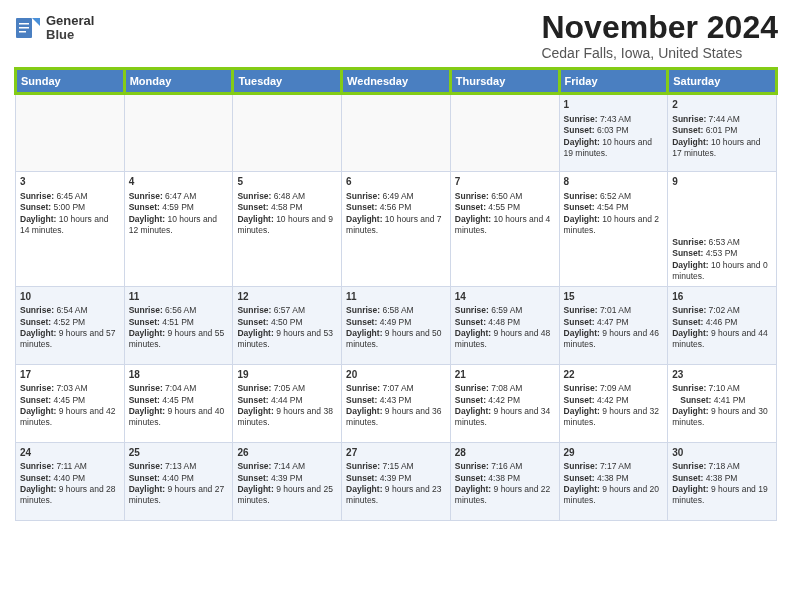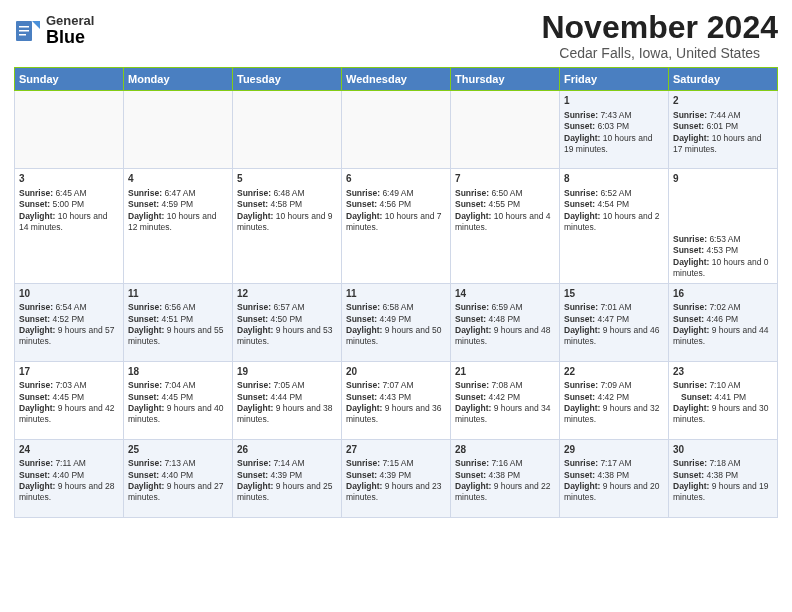--- a/index.html
+++ b/index.html
@@ -31,30 +31,30 @@
       display: flex;
       flex-direction: column;
       line-height: 1.1;
     }
     .logo-general {
       font-size: 13px;
       font-weight: bold;
       color: #333;
     }
     .logo-blue {
-      font-size: 18px;
-      font-weight: bold;
-      color: #000000;
+      font-size: 13px;
+      font-weight: bold;
+      color: #404040;
     }
     .logo-icon {
       width: 28px;
       height: 28px;
     }
     .title-area {
-      text-align: center;
+      text-align: left;
       margin-left: 40px;
     }
     .main-title {
       font-size: 32px;
       font-weight: bold;
       color: #222;
       line-height: 1.1;
     }
     .subtitle {
       font-size: 14px;
@@ -67,21 +67,21 @@
     }
     thead tr {
       background-color: #4a7fc1;
     }
     thead th {
       color: #fff;
       font-size: 11px;
       font-weight: bold;
       padding: 5px 4px;
       text-align: left;
-      border: 1px solid #84cc16;
+      border: 3px solid #84cc16;
     }
     tbody tr {
       vertical-align: top;
     }
     tbody tr:nth-child(odd) {
       background-color: #f0f4fa;
     }
     tbody tr:nth-child(even) {
       background-color: #fff;
     }

